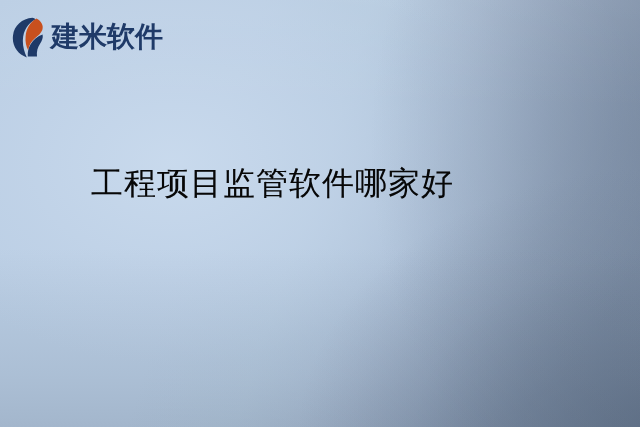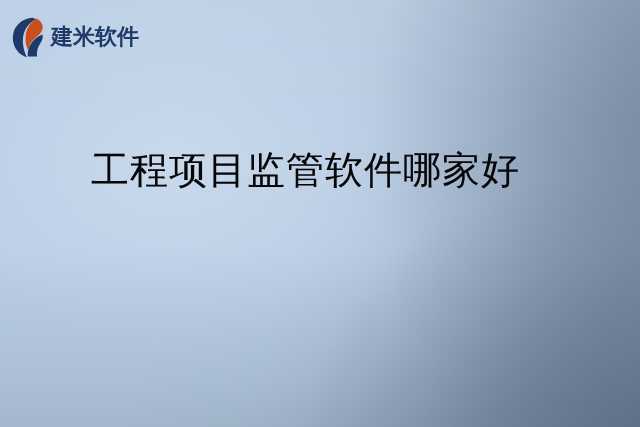--- a/index.html
+++ b/index.html
@@ -77,35 +77,35 @@
     height: 42px;
   }
   .logo-mark {
     width: 37px;
     height: 41px;
     display: block;
   }
   .logo-text {
     margin-left: 2px;
     font-family: "DejaVu Sans", "Liberation Sans", sans-serif;
-    font-size: 22px;
+    font-size: 28px;
     font-weight: 700;
     letter-spacing: 0px;
     color: #1f3a68;
     line-height: 1;
     white-space: nowrap;
   }
 
   
   .headline {
     position: absolute;
     left: 91px;
-    top: 147px;
+    top: 163px;
     font-family: "DejaVu Serif", "Liberation Serif", serif;
-    font-size: 38px;
+    font-size: 32px;
     font-weight: 400;
     color: #070707;
     letter-spacing: 1px;
     line-height: 1.25;
     white-space: nowrap;
     text-shadow: 0 0 0 rgba(0,0,0,0.2);
   }
 </style>
 </head>
 <body>

